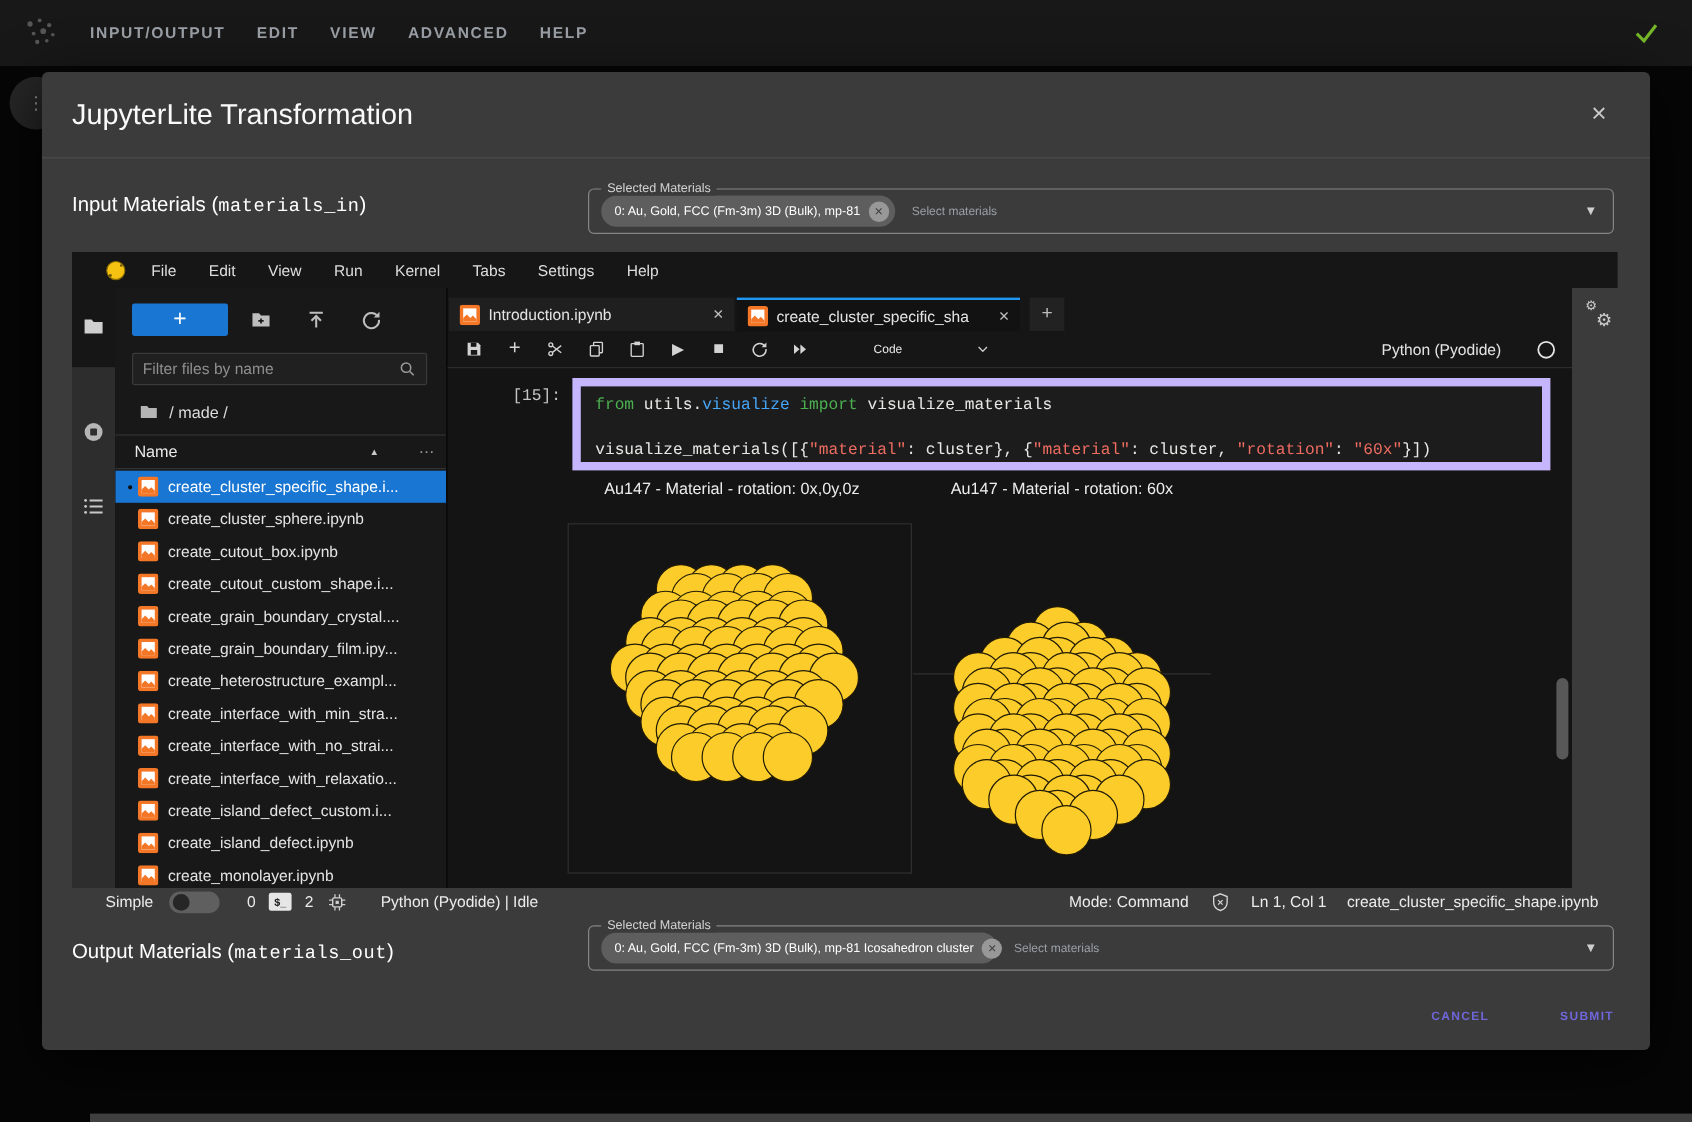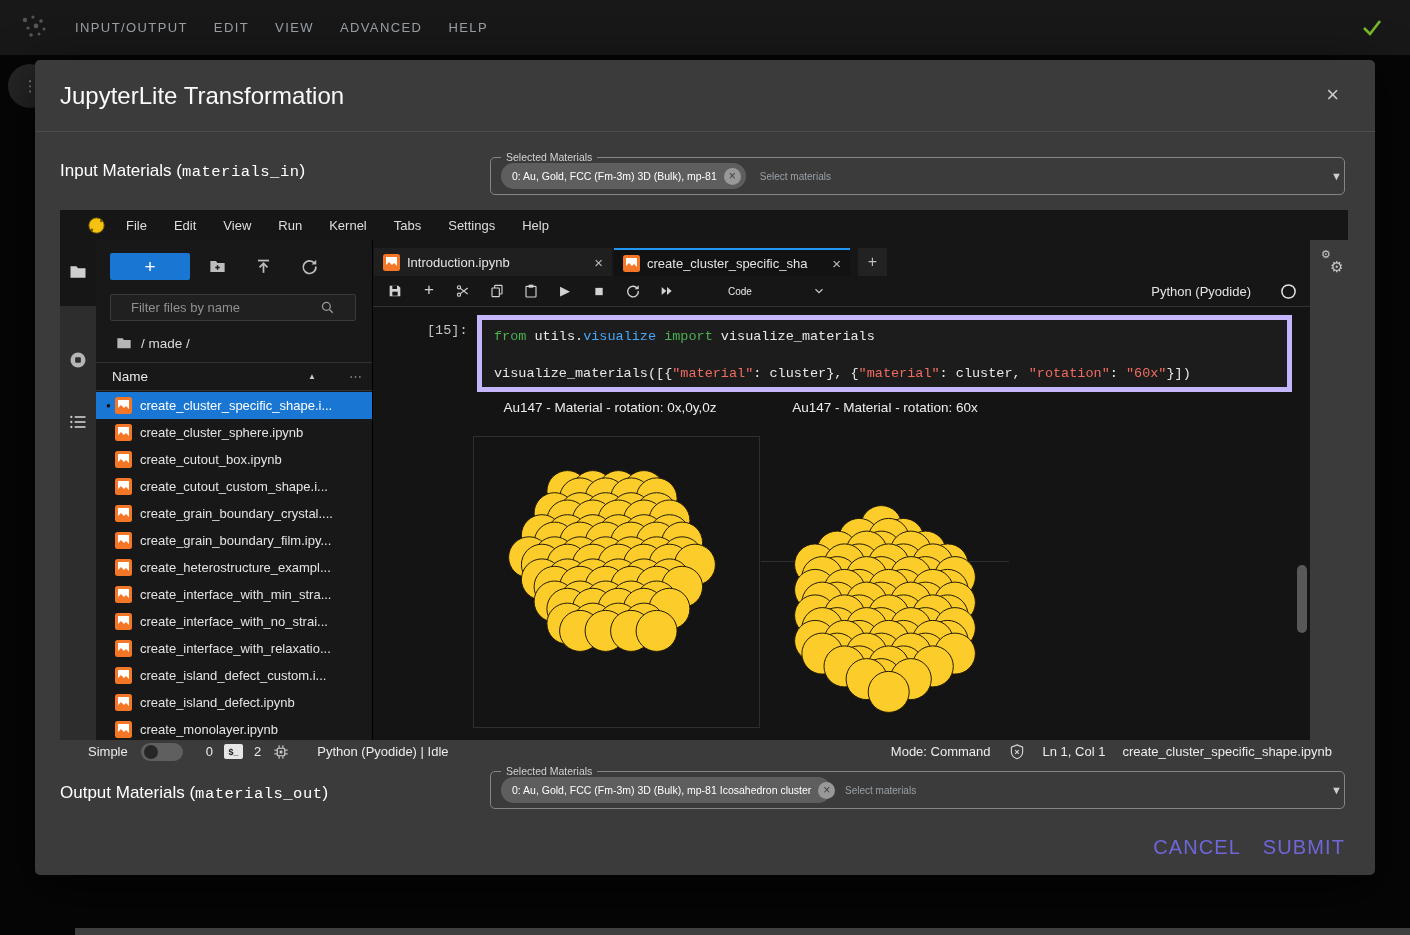--- a/index.html
+++ b/index.html
@@ -10,41 +10,41 @@
   *{box-sizing:border-box}
   html,body{margin:0;padding:0}
   body{width:1410px;height:935px;background:#060606;font-family:"Liberation Sans",sans-serif;
        position:relative;overflow:hidden;-webkit-font-smoothing:antialiased}
   .mono{font-family:Liberation Mono, monospace}
 
   
   .topbar{position:absolute;left:0;top:0;width:1410px;height:55px;background:#181818}
   .topbar-logo{position:absolute;left:18px;top:12px;width:32px;height:30px}
   .top-menu{position:absolute;left:75px;top:0;height:55px;display:flex;align-items:center;gap:26px}
-  .top-menu-item{color:#9aa0a6;font-size:13px;letter-spacing:1.4px;font-weight:400;cursor:default}
+  .top-menu-item{color:#9aa0a6;font-size:13px;letter-spacing:1.4px;font-weight:700;cursor:default}
   .top-check{position:absolute;right:26px;top:15px;width:24px;height:24px}
 
   
   .fab{position:absolute;left:8px;top:64px;width:44px;height:44px;border-radius:50%;background:#262626;
        color:#8f8f8f;font-size:15px;display:flex;align-items:center;justify-content:center;letter-spacing:0}
 
   
   .dialog{position:absolute;left:35px;top:60px;width:1340px;height:815px;background:#3b3b3b;
           border-radius:5px;box-shadow:0 14px 50px rgba(0,0,0,.75)}
   .dlg-title{position:absolute;left:25px;top:22px;font-size:24px;color:#fafafa}
   .dlg-close{position:absolute;right:36px;top:24px;font-size:22px;color:#c9c9c9;line-height:22px;cursor:default}
   .dlg-divider{position:absolute;left:0;right:0;top:71px;height:1px;background:#4d4d4d}
 
   .io-label{position:absolute;left:25px;color:#fff;font-size:17px;white-space:nowrap}
   .io-label .mono{font-size:15.5px;letter-spacing:.5px}
   .io-label.input{top:101px}
   .io-label.output{top:723px}
 
   .fieldset{position:absolute;left:455px;width:855px;height:38px;border:1px solid #858585;border-radius:5px;
-            display:flex;align-items:center;padding:0 2px 0 10px}
+            display:flex;align-items:center;padding:0 13px 0 10px}
   .fieldset.input{top:97px}
   .fieldset.output{top:711px}
   .legend{position:absolute;top:-7px;left:10px;font-size:10.5px;color:#d2d2d2;background:#3b3b3b;padding:0 5px;line-height:12px}
   .chip{height:26px;border-radius:13px;background:#5e5e5e;color:#fff;font-size:10.5px;display:flex;
         align-items:center;padding:0 5px 0 11px;white-space:nowrap;max-width:330px}
   .chip-x{width:17px;height:17px;border-radius:50%;background:#989898;color:#3f3f3f;font-size:12px;line-height:16px;
           text-align:center;margin-left:7px;flex:none}
   .select-ph{color:#9aa0a6;font-size:10px;margin-left:14px;flex:1}
   .caret{color:#cfcfcf;font-size:11px;flex:none}
 
@@ -58,21 +58,21 @@
 
   .activitybar{position:absolute;left:0;top:30px;width:36px;bottom:0;background:#2d2d2d}
   .ab-files-seg{position:absolute;left:0;top:0;right:0;height:66px;background:#161616}
   .ab-icon{position:absolute;left:8px;width:20px;height:20px}
 
   .filebrowser{position:absolute;left:36px;top:30px;width:276px;bottom:0;background:#181818;overflow:hidden}
   .fb-newbtn{position:absolute;left:14px;top:13px;width:80px;height:27px;background:var(--accent-blue);
              border-radius:2px;color:#fff;font-size:19px;display:flex;align-items:center;justify-content:center}
   .fb-tool{position:absolute;top:17px;width:19px;height:19px}
   .fb-filter{position:absolute;left:14px;top:54px;width:246px;height:27px;background:#202020;border:1px solid #3a3a3a;
-             border-radius:2px;display:flex;align-items:center;padding:0 20px;color:#8f8f8f;font-size:13px}
+             border-radius:2px;display:flex;align-items:center;padding:0 8px;color:#8f8f8f;font-size:13px}
   .fb-filter .ph{flex:1}
   .fb-crumb{position:absolute;left:20px;top:93px;height:20px;display:flex;align-items:center;gap:9px;
             color:#dcdcdc;font-size:13.5px}
   .fb-header{position:absolute;left:0;right:0;top:122px;height:29px;border-top:1px solid #323232;
              border-bottom:1px solid #323232;display:flex;align-items:center;padding:0 10px 0 16px;color:#eaeaea;font-size:13.5px}
   .fb-sort{font-size:8px;color:#c9c9c9;margin-left:160px}
   .fb-more{color:#9a9a9a;margin-left:auto;font-size:13px}
   .fb-rows{position:absolute;left:0;right:0;top:152px;bottom:0;overflow:hidden}
   .file-row{display:flex;align-items:center;height:27px;padding-left:6px;color:#e4e4e4;font-size:13px;white-space:nowrap}
   .file-row.selected{background:var(--accent-blue);color:#fff}
@@ -91,21 +91,21 @@
   .newtab{position:absolute;left:485px;top:8px;width:29px;height:28px;background:#222;color:#bdbdbd;
           display:flex;align-items:center;justify-content:center;font-size:16px}
   .nbtoolbar{position:absolute;left:0;top:36px;right:0;height:31px;background:#161616;border-bottom:1px solid #333;
              display:flex;align-items:center;padding:0 13px 0 14px;gap:18px}
   .ti{width:16px;height:16px;flex:none;color:#d3d3d3;font-size:13px;line-height:16px;text-align:center}
   .celltype{color:#e8e8e8;font-size:10px;margin-left:35px}
   .ct-caret{margin-left:42px;width:14px;height:14px}
   .kernel-name{margin-left:auto;color:#e4e4e4;font-size:13px;margin-right:11px}
   .nbcontent{position:absolute;left:0;top:67px;right:0;bottom:0;background:#141414}
   .prompt{position:absolute;left:54px;top:16px;font-size:13.5px;color:#c5c5c5}
-  .editor{position:absolute;left:104px;top:8px;right:18px;height:77px;background:#1c1c1c;border:5px solid #c4b5fd;
+  .editor{position:absolute;left:104px;top:8px;right:18px;height:77px;background:#1c1c1c;border:7px solid #c4b5fd;
           padding:8px 12px;font-size:13.5px;line-height:18.5px}
   .tok-kw{color:var(--c-kw)} .tok-mod{color:var(--c-mod)} .tok-str{color:var(--c-str)} .tok-pl{color:var(--c-pl)}
   .out-title{position:absolute;top:93px;width:400px;text-align:center;color:#ededed;font-size:13.5px}
   .out-title.t1{left:37px} .out-title.t2{left:312px}
   .viz-svg{position:absolute;left:0;top:110px}
   .scroll-thumb{position:absolute;right:3px;top:258px;width:10px;height:68px;background:#585858;border-radius:5px}
 
   .gears{position:absolute;left:1286px;top:190px;width:26px;height:26px;color:#c9c9c9}
   .gears .g1{position:absolute;left:9px;top:8px;font-size:15px}
   .gears .g2{position:absolute;left:0;top:-2px;font-size:11px}
@@ -116,21 +116,21 @@
   .sb-left{display:flex;align-items:center;margin-left:28px;gap:11px}
   .toggle{width:42px;height:18px;border-radius:9px;background:#5f5f5f;position:relative;margin-left:2px}
   .toggle .knob{position:absolute;left:3px;top:2px;width:14px;height:14px;border-radius:50%;background:#262626}
   .term-badge{width:19px;height:15px;background:#e6e6e6;border-radius:2px;color:#1a1a1a;font-size:9px;
               font-weight:bold;display:flex;align-items:center;justify-content:center}
   .sb-right{display:flex;align-items:center;margin-left:auto;margin-right:18px;gap:17px}
   .sb-ico{width:18px;height:18px}
 
   
   .dlg-btn{position:absolute;top:770px;height:34px;display:flex;align-items:center;color:var(--purple);
-           font-size:20px;letter-spacing:1.1px;font-weight:400;cursor:default}
+           font-size:10px;letter-spacing:1.1px;font-weight:700;cursor:default}
   .dlg-btn.cancel{right:134px} .dlg-btn.submit{right:30px}
 
   .bottom-strip{position:absolute;left:75px;right:0;bottom:0;height:7px;background:#3f3f3f}
 </style>
 </head>
 <body>
 
 <div class="topbar">
   <svg class="topbar-logo" viewBox="0 0 32 30">
     <g fill="#565656">

